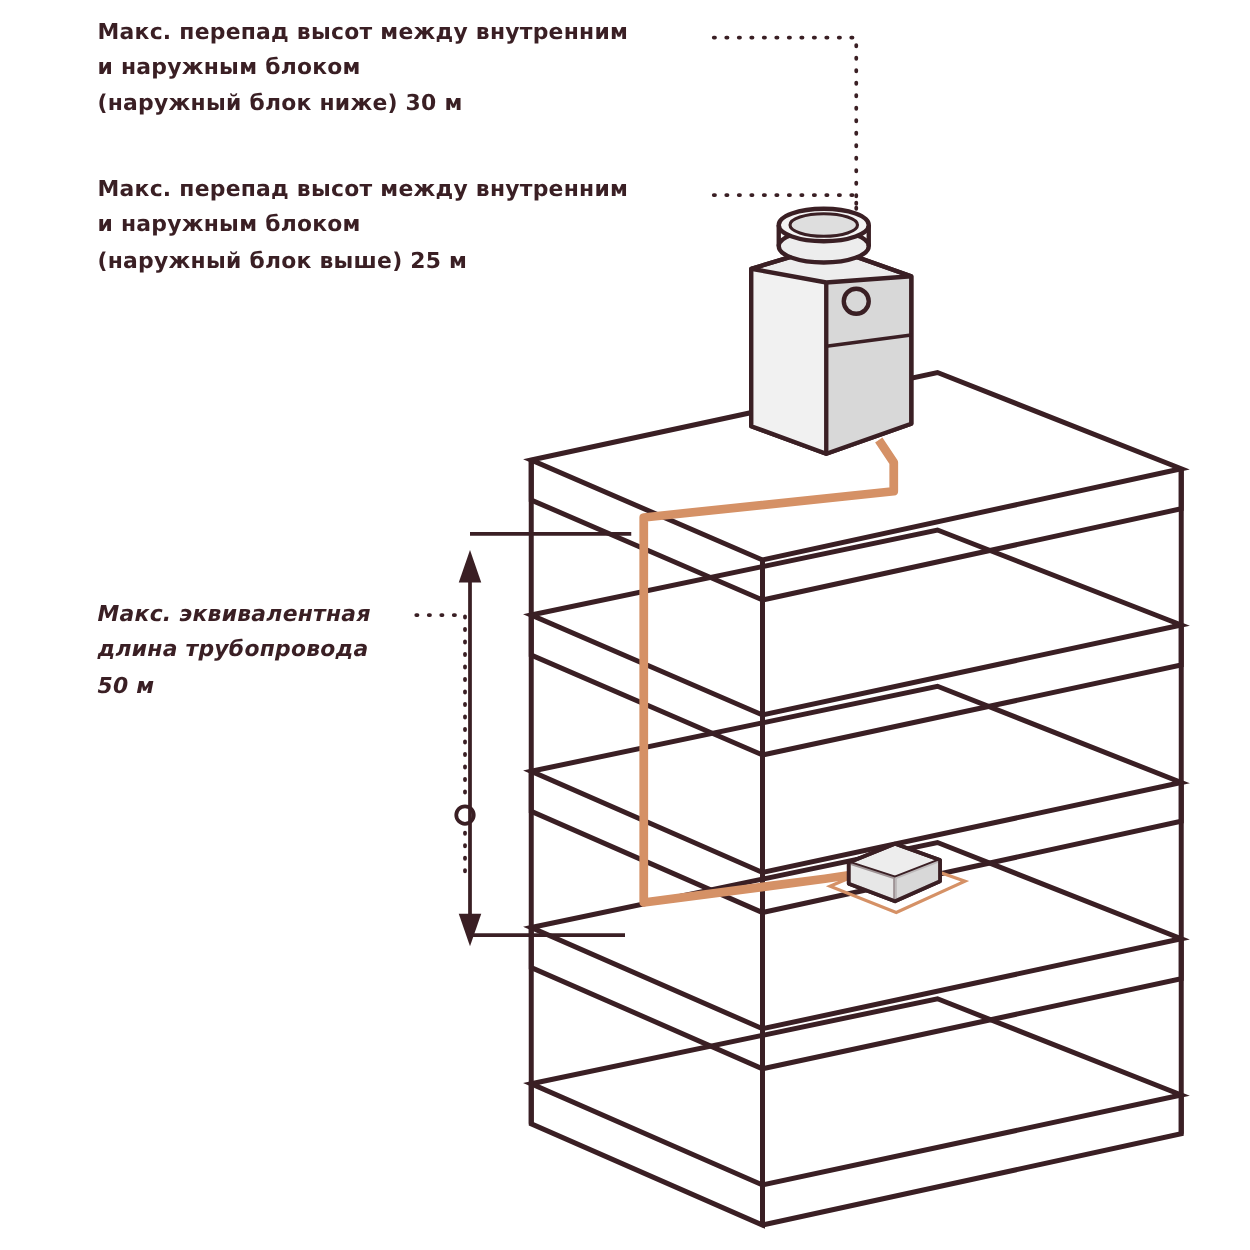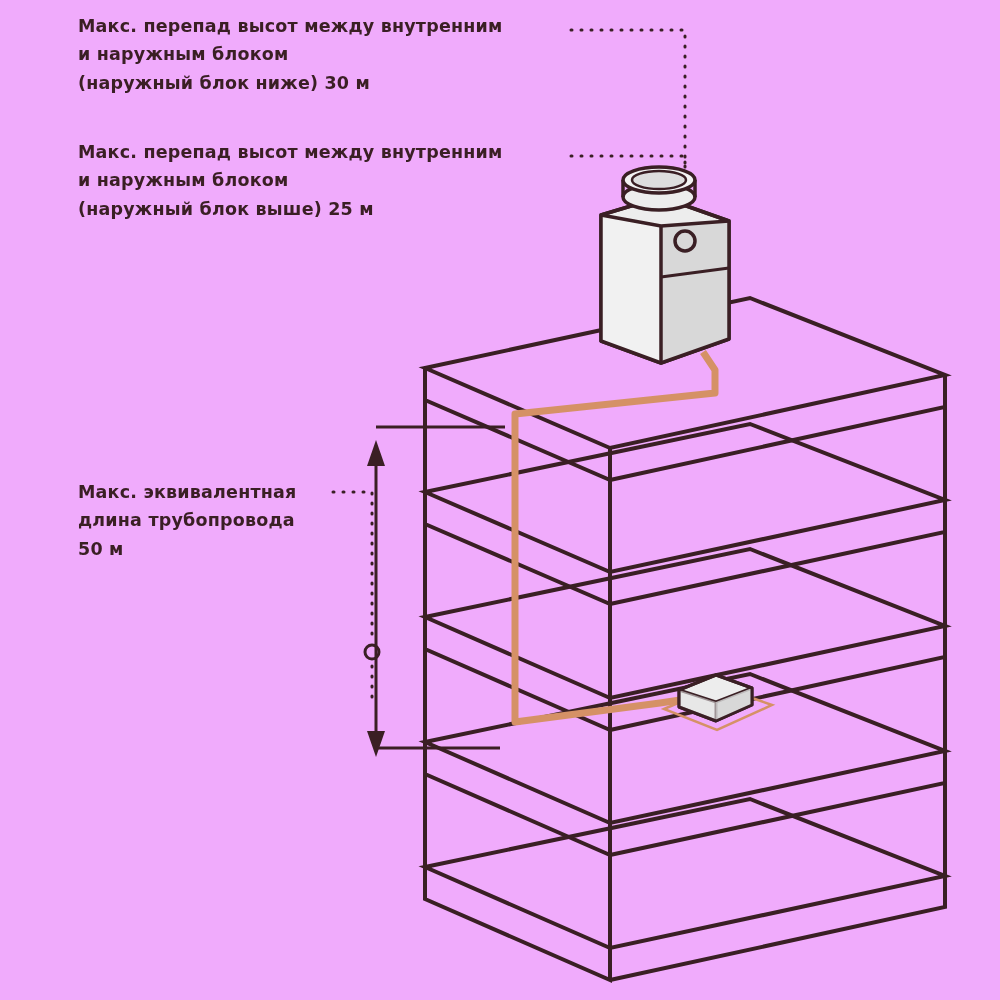--- a/index.html
+++ b/index.html
@@ -10,42 +10,42 @@
   body {
     width: 1000px;
     height: 1000px;
     overflow: hidden;
     font-family: "DejaVu Sans", sans-serif;
   }
   #stage {
     position: relative;
     width: 1000px;
     height: 1000px;
-    background: #f0abfc;
+    background: #ffffff;
   }
   #diagram {
     position: absolute;
     left: 0;
     top: 0;
     width: 1000px;
     height: 1000px;
   }
   .label {
     position: absolute;
     color: #3a1f24;
     font-family: "DejaVu Sans", sans-serif;
     font-size: 17.5px;
     font-weight: bold;
     line-height: 1.62;
     letter-spacing: 0.2px;
     white-space: pre-line;
   }
   #label-top    { left: 78px;  top: 12px;  width: 500px; }
   #label-middle { left: 78px;  top: 138px; width: 500px; }
-  #label-left   { left: 78px;  top: 478px; width: 260px; }
+  #label-left   { left: 78px;  top: 478px; width: 260px; font-style: italic; }
 </style>
 </head>
 <body>
 
 <div id="stage">
 
   <svg id="diagram" viewBox="0 0 1000 1000">
 
     <g stroke="#3a1f24" stroke-width="3" stroke-linecap="round" stroke-dasharray="1 9" fill="none">
       <path d="M571 30 L685 30 L685 214"></path>

